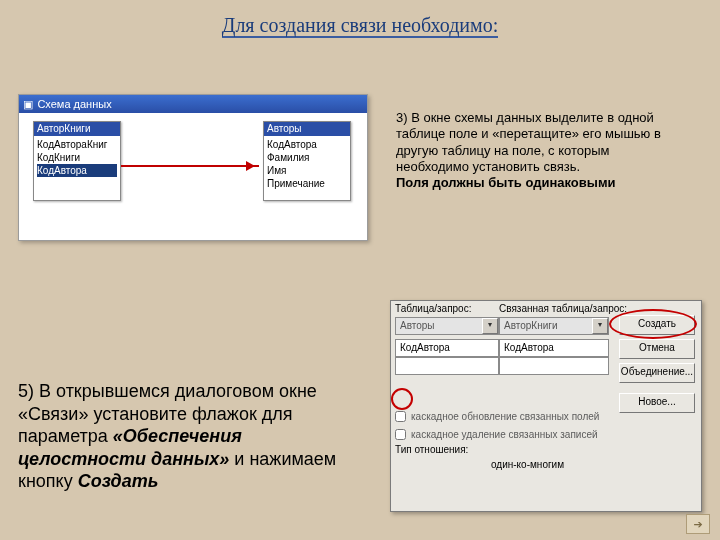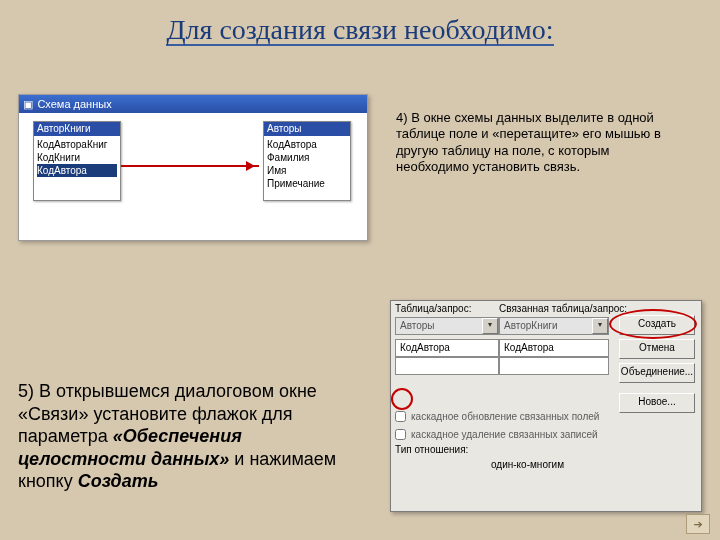--- a/index.html
+++ b/index.html
@@ -6,21 +6,21 @@
 body{
   width:720px;height:540px;
   background:#d6c7af;
   font-family:Arial,Helvetica,sans-serif;
   font-size:12px;color:#000;
   position:relative;
   overflow:hidden;
 }
 .slide-title{
   font-family:"Times New Roman",serif;
-  font-size:28px;
+  font-size:20px;
   color:#1a3c7b;
   text-align:center;
   padding:14px 0 8px;
   font-weight:400;
 }
 .tt-underline{border-bottom:2px solid #3a5ca0;display:inline-block;line-height:1.05}
 
 
 .schema-window{
   position:absolute;left:18px;top:94px;width:348px;height:145px;
@@ -148,21 +148,22 @@
         <div class="fld">Фамилия</div>
         <div class="fld">Имя</div>
         <div class="fld">Примечание</div>
       </div>
     </div>
     <div class="arrow" style="left:102px;top:52px;width:138px"></div>
   </div>
 </div>
 
 <div class="step4">
-  <span>4) В окне схемы данных выделите в одной таблице поле и «перетащите» его мышью в другую таблицу на поле, с которым необходимо установить связь.</span><br>
+  <span>3) В окне схемы данных выделите в одной таблице поле и «перетащите» его мышью в другую таблицу на поле, с которым необходимо установить связь.</span><br>
+  <b>Поля должны быть одинаковыми</b>
 </div>
 
 <div class="step5">
   <span>5) В открывшемся диалоговом окне «Связи» установите флажок для параметра </span>
   <span class="em">«Обеспечения целостности данных»</span>
   <span> и нажимаем кнопку </span>
   <span class="em">Создать</span>
 </div>
 
 <div class="dlg">

